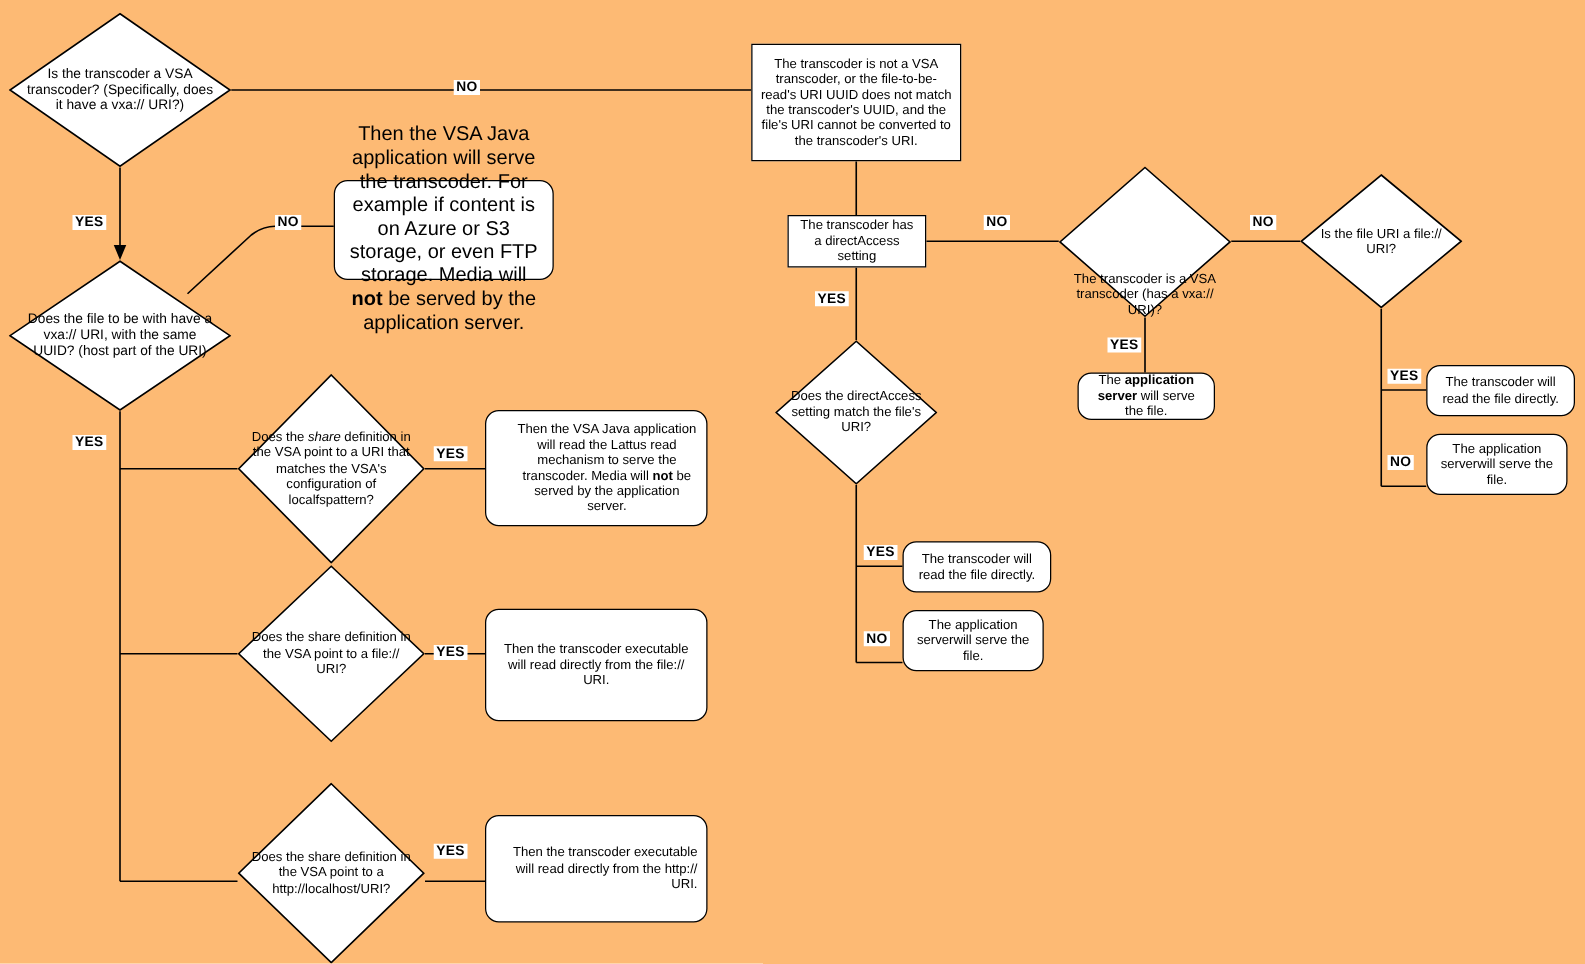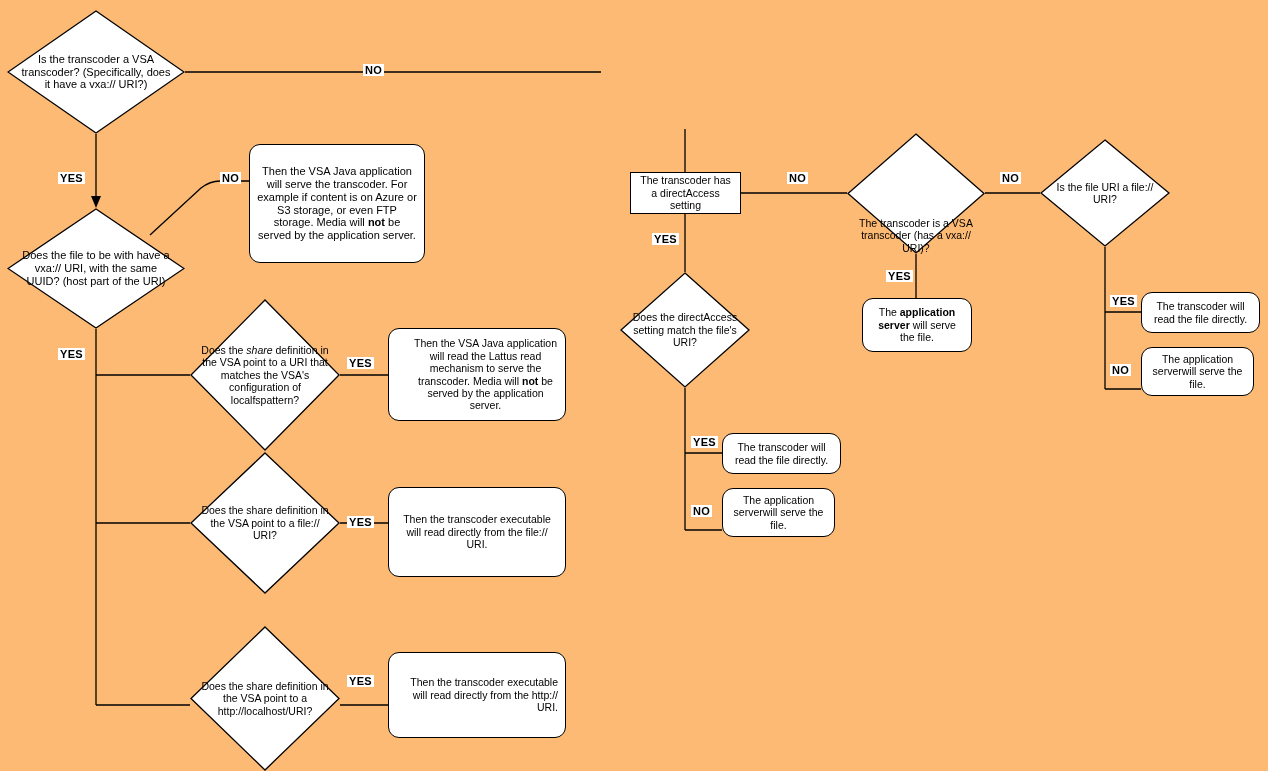--- a/index.html
+++ b/index.html
@@ -123,22 +123,25 @@
     </g>
   </svg>
 
   <div class="node diamond" style="left:7px; top:10px; width:178px; height:124px; font-size:11px;">
     <svg class="diamond-shape" viewBox="0 0 178 124" preserveAspectRatio="none">
       <polygon points="89,1 177,62 89,123 1,62" fill="#ffffff" stroke="#000000" stroke-width="1.3" vector-effect="non-scaling-stroke"></polygon>
     </svg>
     <div class="diamond-label">Is the transcoder a VSA transcoder? (Specifically, does it have a vxa:// URI?)</div>
   </div>
 
-
-  <div class="node rrect" style="left:249px; top:144px; width:176px; height:119px; font-size:11px;">
+  <div class="node srect" style="left:601px; top:35px; width:168px; height:94px; font-size:10.5px;">
+    <div>The transcoder is not a VSA transcoder, or the file-to-be-read's URI UUID does not match the transcoder's UUID, and the file's URI cannot be converted to the transcoder's URI.</div>
+  </div>
+
+  <div class="node rrect" style="left:267px; top:144px; width:176px; height:80px; font-size:16px;">
     <div>
       <span>Then the VSA Java application will serve the transcoder. For example if content is on Azure or S3 storage, or even FTP storage. Media will </span><span class="bold">not</span><span> be served by the application server.</span>
     </div>
   </div>
 
   <div class="node diamond" style="left:7px; top:208px; width:178px; height:121px; font-size:11px;">
     <svg class="diamond-shape" viewBox="0 0 178 121" preserveAspectRatio="none">
       <polygon points="89,1 177,60.5 89,120 1,60.5" fill="#ffffff" stroke="#000000" stroke-width="1.3" vector-effect="non-scaling-stroke"></polygon>
     </svg>
     <div class="diamond-label">Does the file to be with have a vxa:// URI, with the same UUID? (host part of the URI)</div>
@@ -200,21 +203,21 @@
     <div>The application serverwill serve the file.</div>
   </div>
 
   <div class="node diamond" style="left:847px; top:133px; width:138px; height:121px; font-size:10.5px;align-items:flex-end;">
     <svg class="diamond-shape" viewBox="0 0 138 121" preserveAspectRatio="none">
       <polygon points="69,1 137,60.5 69,120 1,60.5" fill="#ffffff" stroke="#000000" stroke-width="1.3" vector-effect="non-scaling-stroke"></polygon>
     </svg>
     <div class="diamond-label">The transcoder is a VSA transcoder (has a vxa:// URI)?</div>
   </div>
 
-  <div class="node rrect" style="left:862px; top:298px; width:110px; height:54px; font-size:10.5px;text-align:center;">
+  <div class="node rrect" style="left:862px; top:298px; width:110px; height:38px; font-size:10.5px;text-align:center;">
     <div>
       <span>The </span><span class="bold">application server</span><span> will serve the file.</span>
     </div>
   </div>
 
   <div class="node diamond" style="left:1040px; top:139px; width:130px; height:108px; font-size:10.5px;">
     <svg class="diamond-shape" viewBox="0 0 130 108" preserveAspectRatio="none">
       <polygon points="65,1 129,54 65,107 1,54" fill="#ffffff" stroke="#000000" stroke-width="1.3" vector-effect="non-scaling-stroke"></polygon>
     </svg>
     <div class="diamond-label">Is the file URI a file:// URI?</div>

